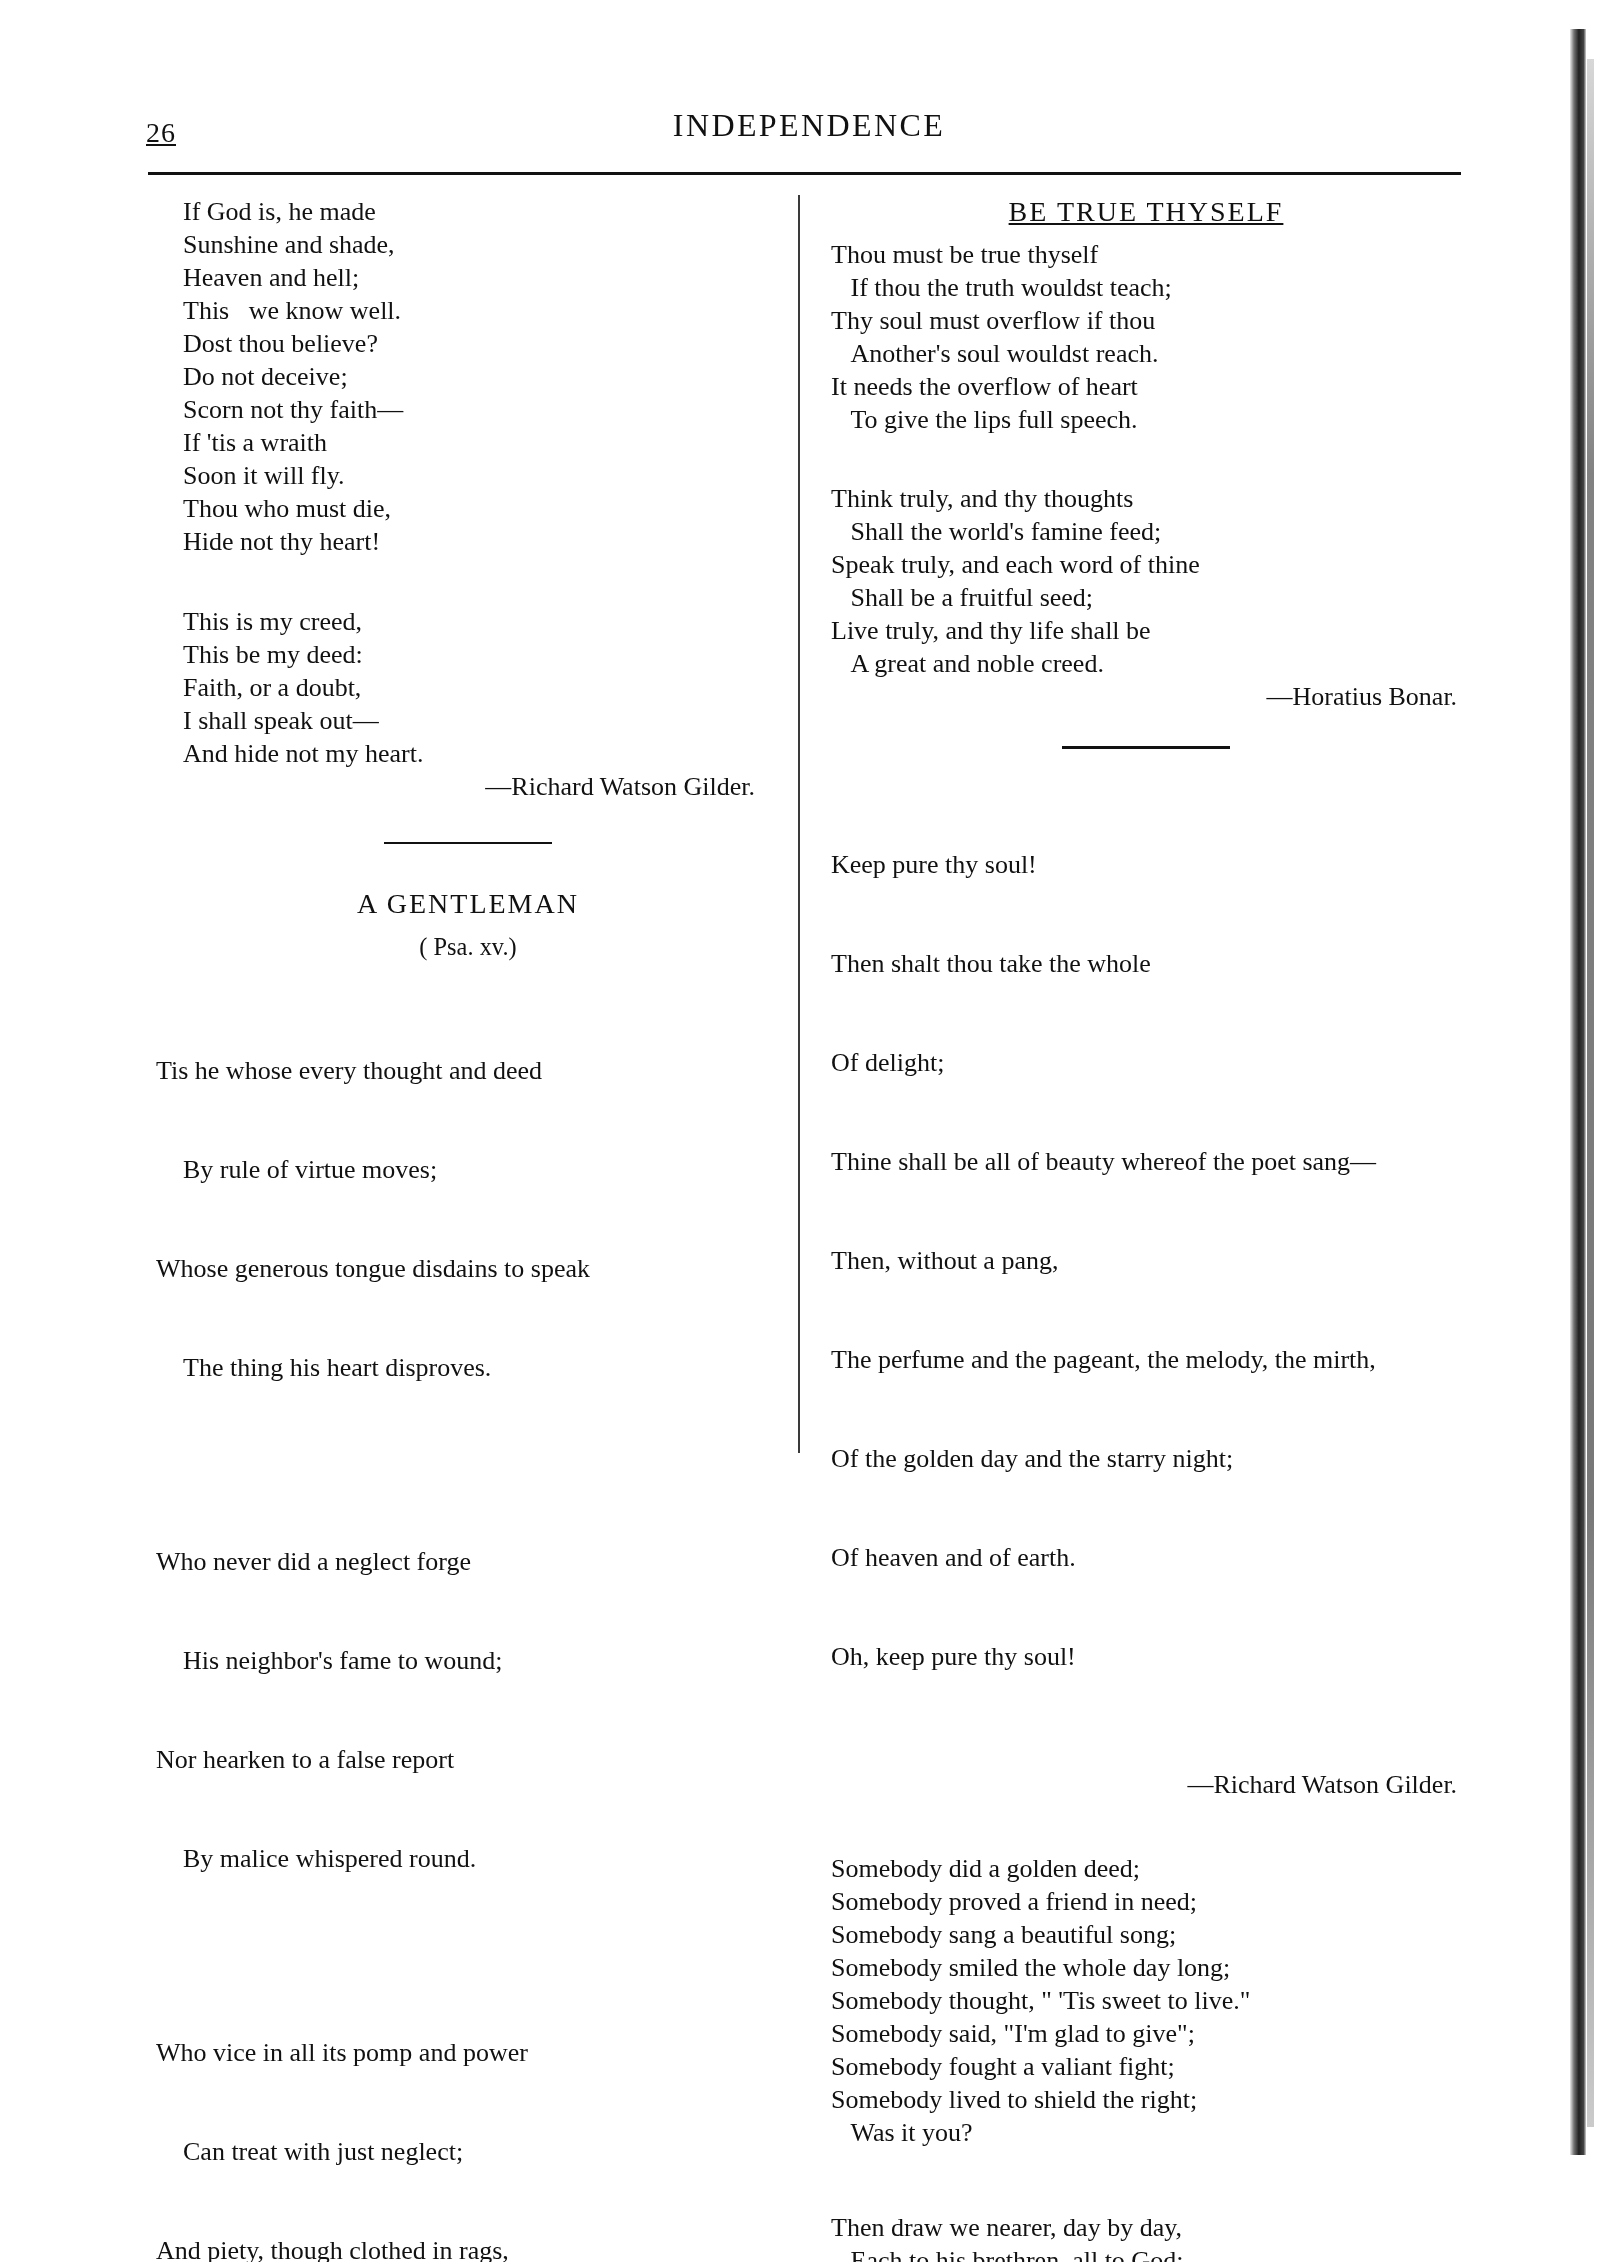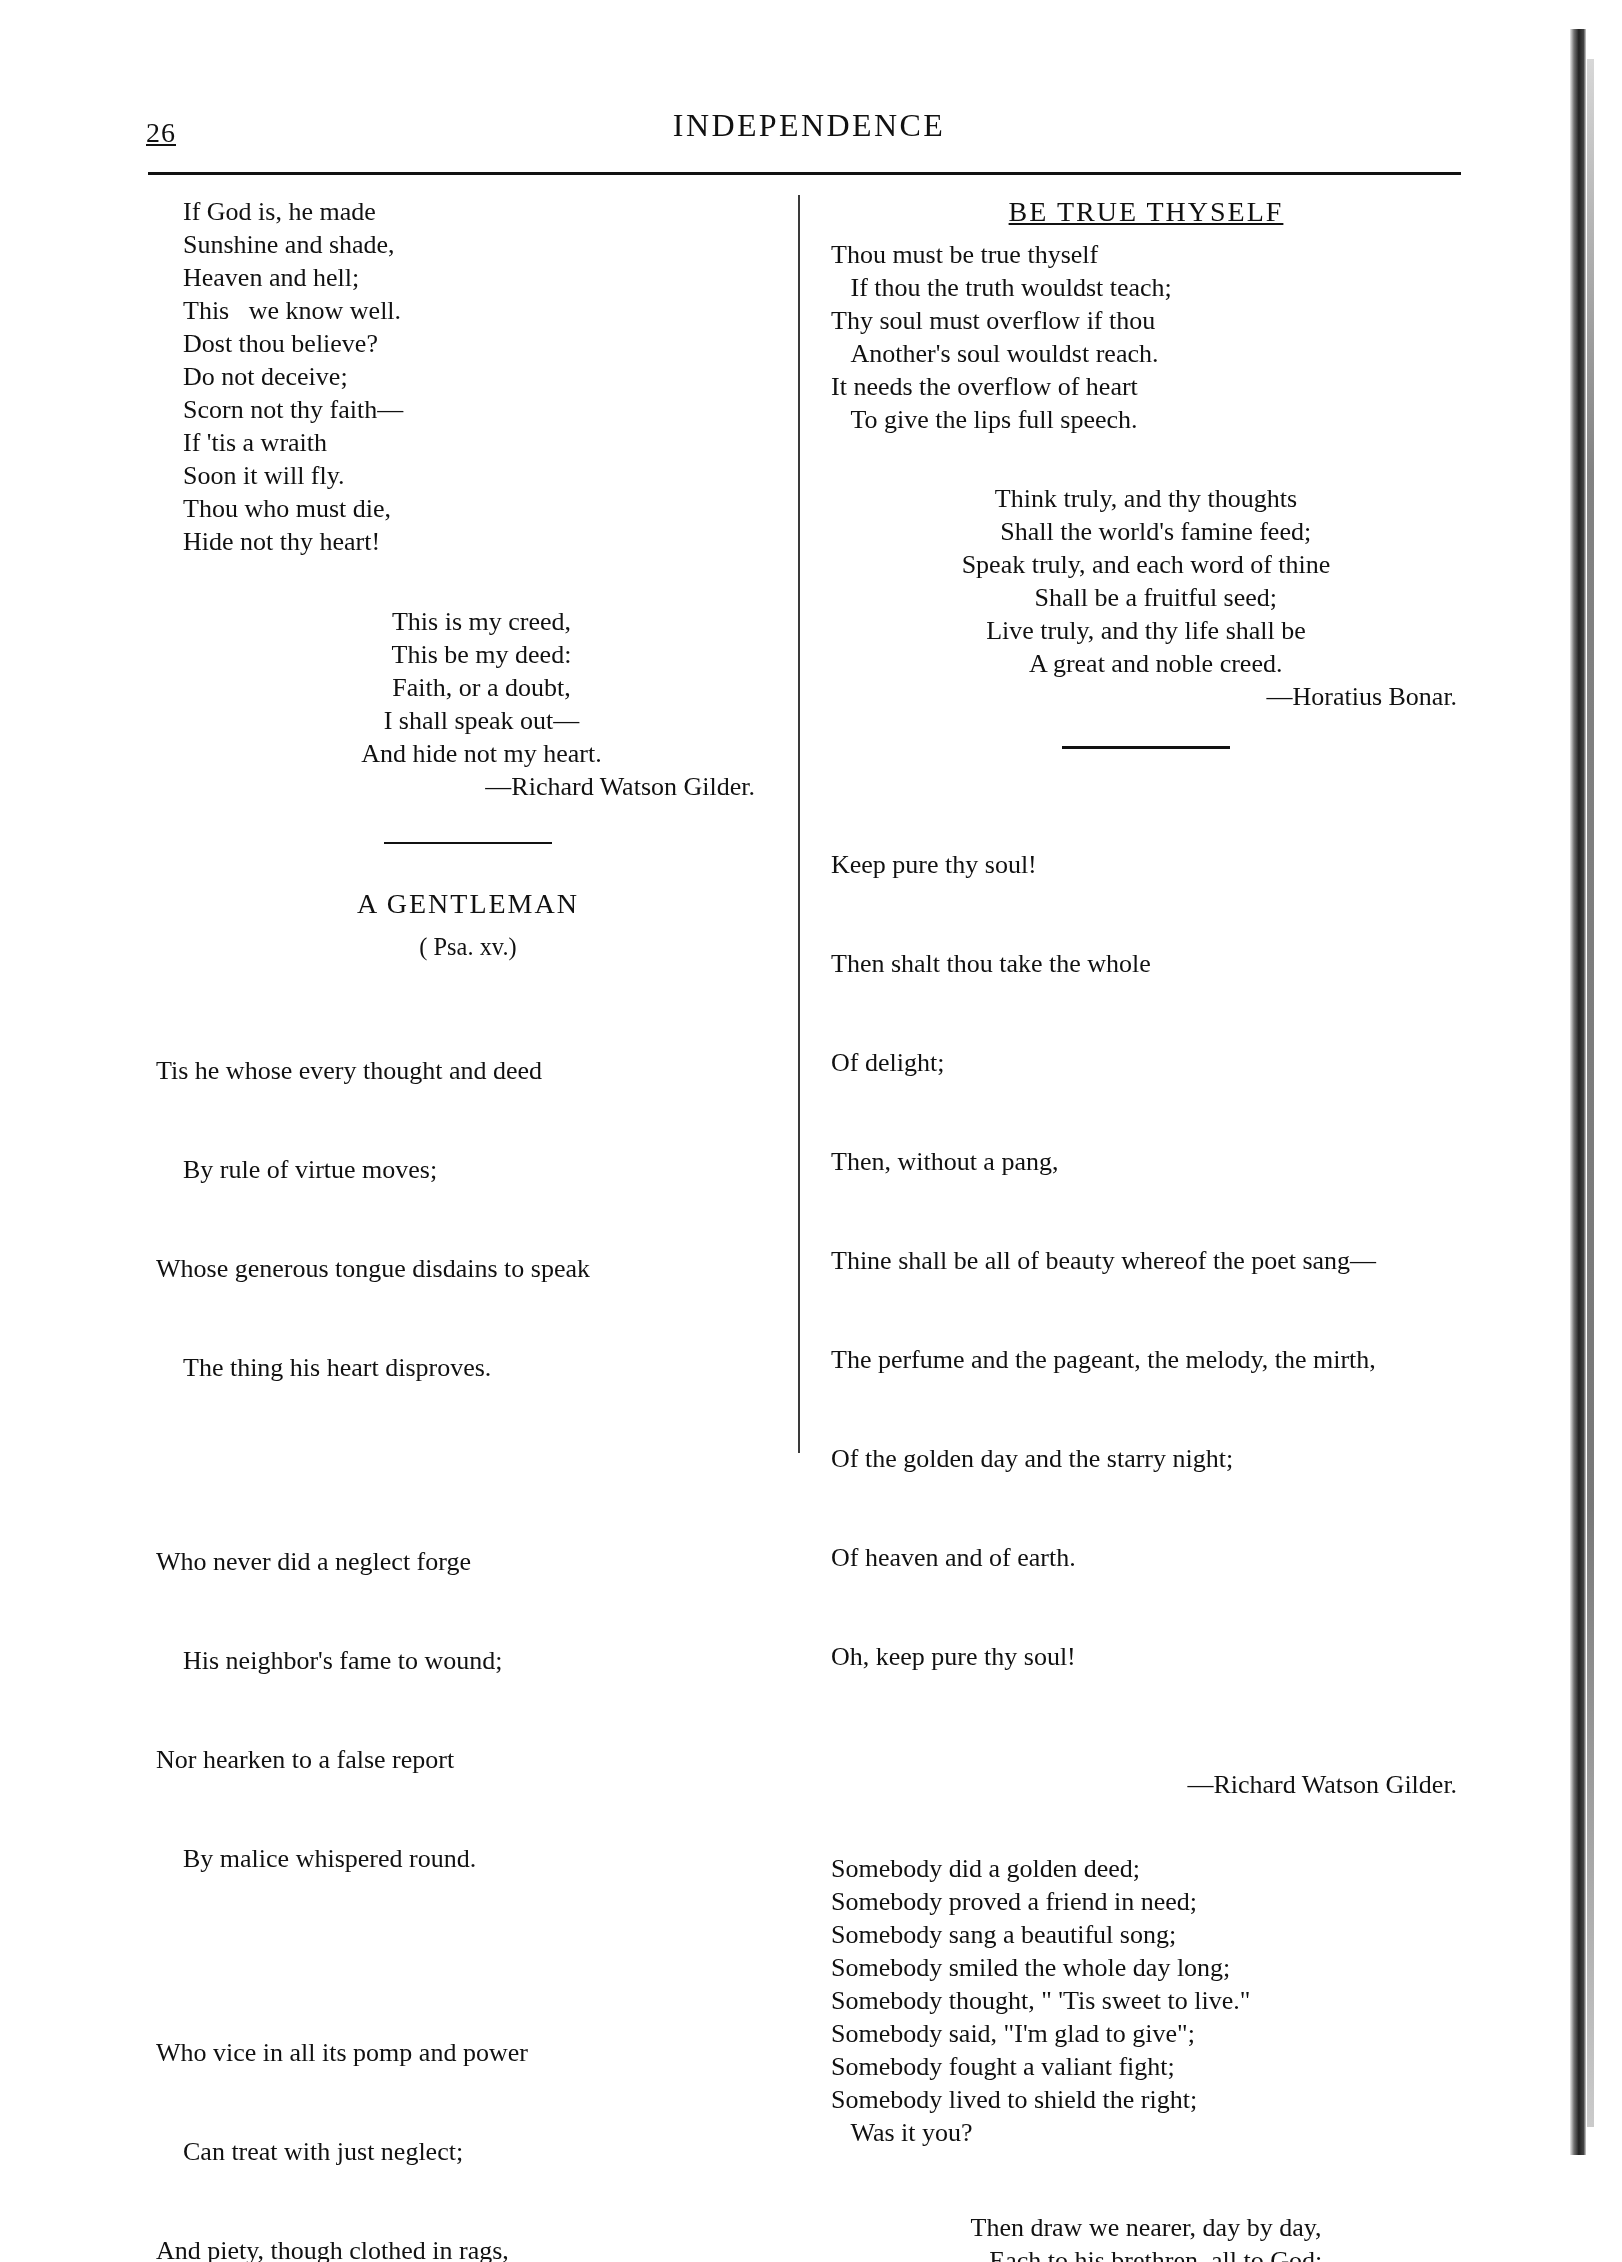--- a/index.html
+++ b/index.html
@@ -96,21 +96,21 @@
     top: 195px;
     width: 2px;
     height: 1258px;
     background: #3a3a3a;
   }
 
   .stanza {
     margin: 0 0 29px 0;
     white-space: pre-wrap;
   }
-  .stanza.tight { margin-bottom: 0; text-align: center; }
+  .stanza.tight { margin-bottom: 0; }
   .line { display: block; }
   .ind1 { padding-left: 27px; }
 
   .attrib {
     display: block;
     text-align: right;
     padding-right: 3.9px;
   }
   .attrib.left-attrib { text-align: right; padding-right: 25px; }
 
@@ -228,22 +228,22 @@
 Live truly, and thy life shall be
    A great and noble creed.</div>
     <div class="attrib">—Horatius Bonar.</div>
 
     <div class="divider small"></div>
 
     <div class="stanza">
       <span class="line">Keep pure thy soul!</span>
       <span class="line">Then shalt thou take the whole</span>
       <span class="line">Of delight;</span>
+      <span class="line just" style="text-indent:0;">Thine shall be all of beauty whereof the poet sang—</span>
       <span class="line">Then, without a pang,</span>
-      <span class="line just" style="text-indent:0;">Thine shall be all of beauty whereof the poet sang—</span>
       <span class="line just">The perfume and the pageant, the melody, the mirth,</span>
       <span class="line">Of the golden day and the starry night;</span>
       <span class="line">Of heaven and of earth.</span>
       <span class="line">Oh, keep pure thy soul!</span>
     </div>
     <div class="attrib">—Richard Watson Gilder.</div>
 
     <div class="spacer-l"></div>
 
     <div class="stanza">Somebody did a golden deed;

